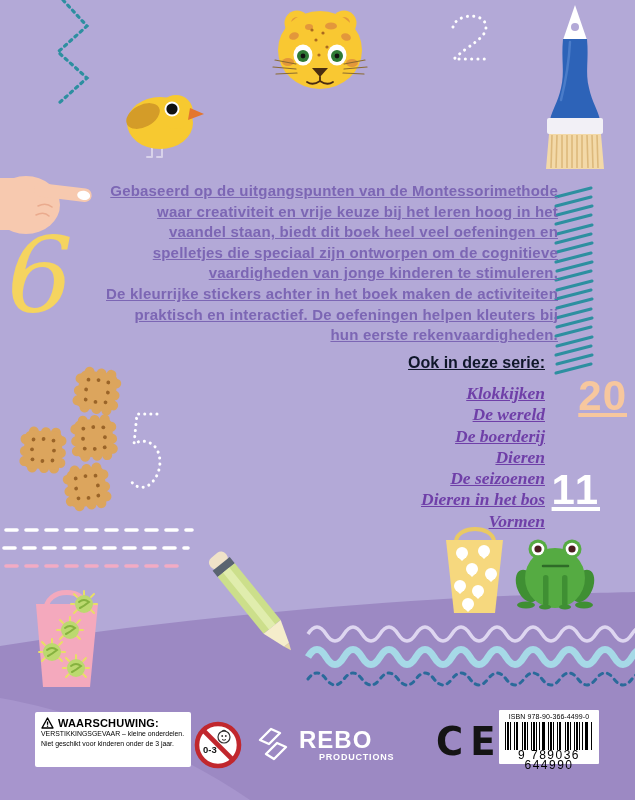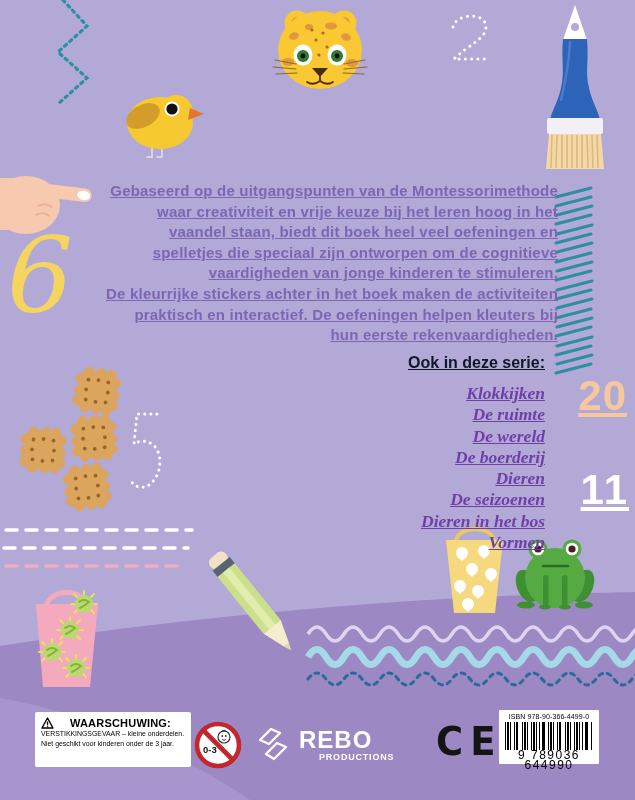--- a/index.html
+++ b/index.html
@@ -7,25 +7,25 @@
           background:#b3a9d7;font-family:"Liberation Sans",sans-serif;}
   .art{position:absolute;left:0;top:0;width:635px;height:800px;}
   .txt{position:absolute;text-align:right;text-decoration:underline;}
   .intro{left:78px;top:181px;width:480px;color:#7c66b4;font-weight:bold;
          font-size:15px;line-height:20.6px;letter-spacing:.2px;}
   .series-head{left:90px;top:354px;width:455px;color:#0f172a;font-weight:bold;font-size:16px;}
   .series-list{left:90px;top:383px;width:455px;color:#6f3fa8;
                font-family:"Liberation Serif",serif;font-style:italic;font-weight:bold;
                font-size:17.5px;line-height:21.3px;}
   .num20{left:545px;top:372px;width:82px;color:#f7c79e;font-weight:bold;font-size:42px;letter-spacing:1px;}
-  .num11{left:557px;top:466px;width:72px;color:#ffffff;font-weight:bold;font-size:42px;letter-spacing:2px;}
+  .num11{left:528px;top:466px;width:72px;color:#ffffff;font-weight:bold;font-size:42px;letter-spacing:2px;}
   
   .warnbox{position:absolute;left:35px;top:712px;width:156px;height:55px;background:#fff;
            border-radius:2px;color:#000;padding:5px 6px 0 6px;box-sizing:border-box;}
-  .warn-title{display:flex;align-items:center;gap:16px;font-weight:bold;font-size:11px;letter-spacing:.2px;}
+  .warn-title{display:flex;align-items:center;gap:4px;font-weight:bold;font-size:11px;letter-spacing:.2px;}
   .warn-line{font-size:6.9px;line-height:8.6px;margin-top:1px;}
   .agesign{position:absolute;left:194px;top:720px;}
   .rebo{position:absolute;left:258px;top:726px;display:flex;align-items:center;gap:7px;color:#fff;}
   .rebo-name{font-size:24px;font-weight:bold;letter-spacing:1px;line-height:24px;}
   .rebo-sub{font-size:9px;font-weight:bold;letter-spacing:.8px;padding-left:20px;}
   .ce{position:absolute;left:436px;top:720px;color:#141414;font-size:37px;font-weight:bold;
       letter-spacing:7px;font-family:"DejaVu Sans",sans-serif;transform:scaleY(1.05);}
   .barcode{position:absolute;left:499px;top:710px;width:100px;height:54px;background:#fff;
            border-radius:1px;text-align:center;color:#000;padding-top:3px;box-sizing:border-box;}
   .isbn{font-size:7px;letter-spacing:.1px;line-height:8px;}
@@ -276,21 +276,20 @@
     <div>spelletjes die speciaal zijn ontworpen om de cognitieve</div>
     <div>vaardigheden van jonge kinderen te stimuleren.</div>
     <div>De kleurrijke stickers achter in het boek maken de activiteiten</div>
     <div>praktisch en interactief. De oefeningen helpen kleuters bij</div>
     <div>hun eerste rekenvaardigheden.</div>
   </div>
 
   <div class="txt series-head">Ook in deze serie:</div>
   <div class="txt series-list">
     <div>Klokkijken</div>
-    <div>De ruimte</div>
     <div>De wereld</div>
     <div>De boerderij</div>
     <div>Dieren</div>
     <div>De seizoenen</div>
     <div>Dieren in het bos</div>
     <div>Vormen</div>
   </div>
 
   <div class="txt num20">20</div>
   <div class="txt num11">11</div>

